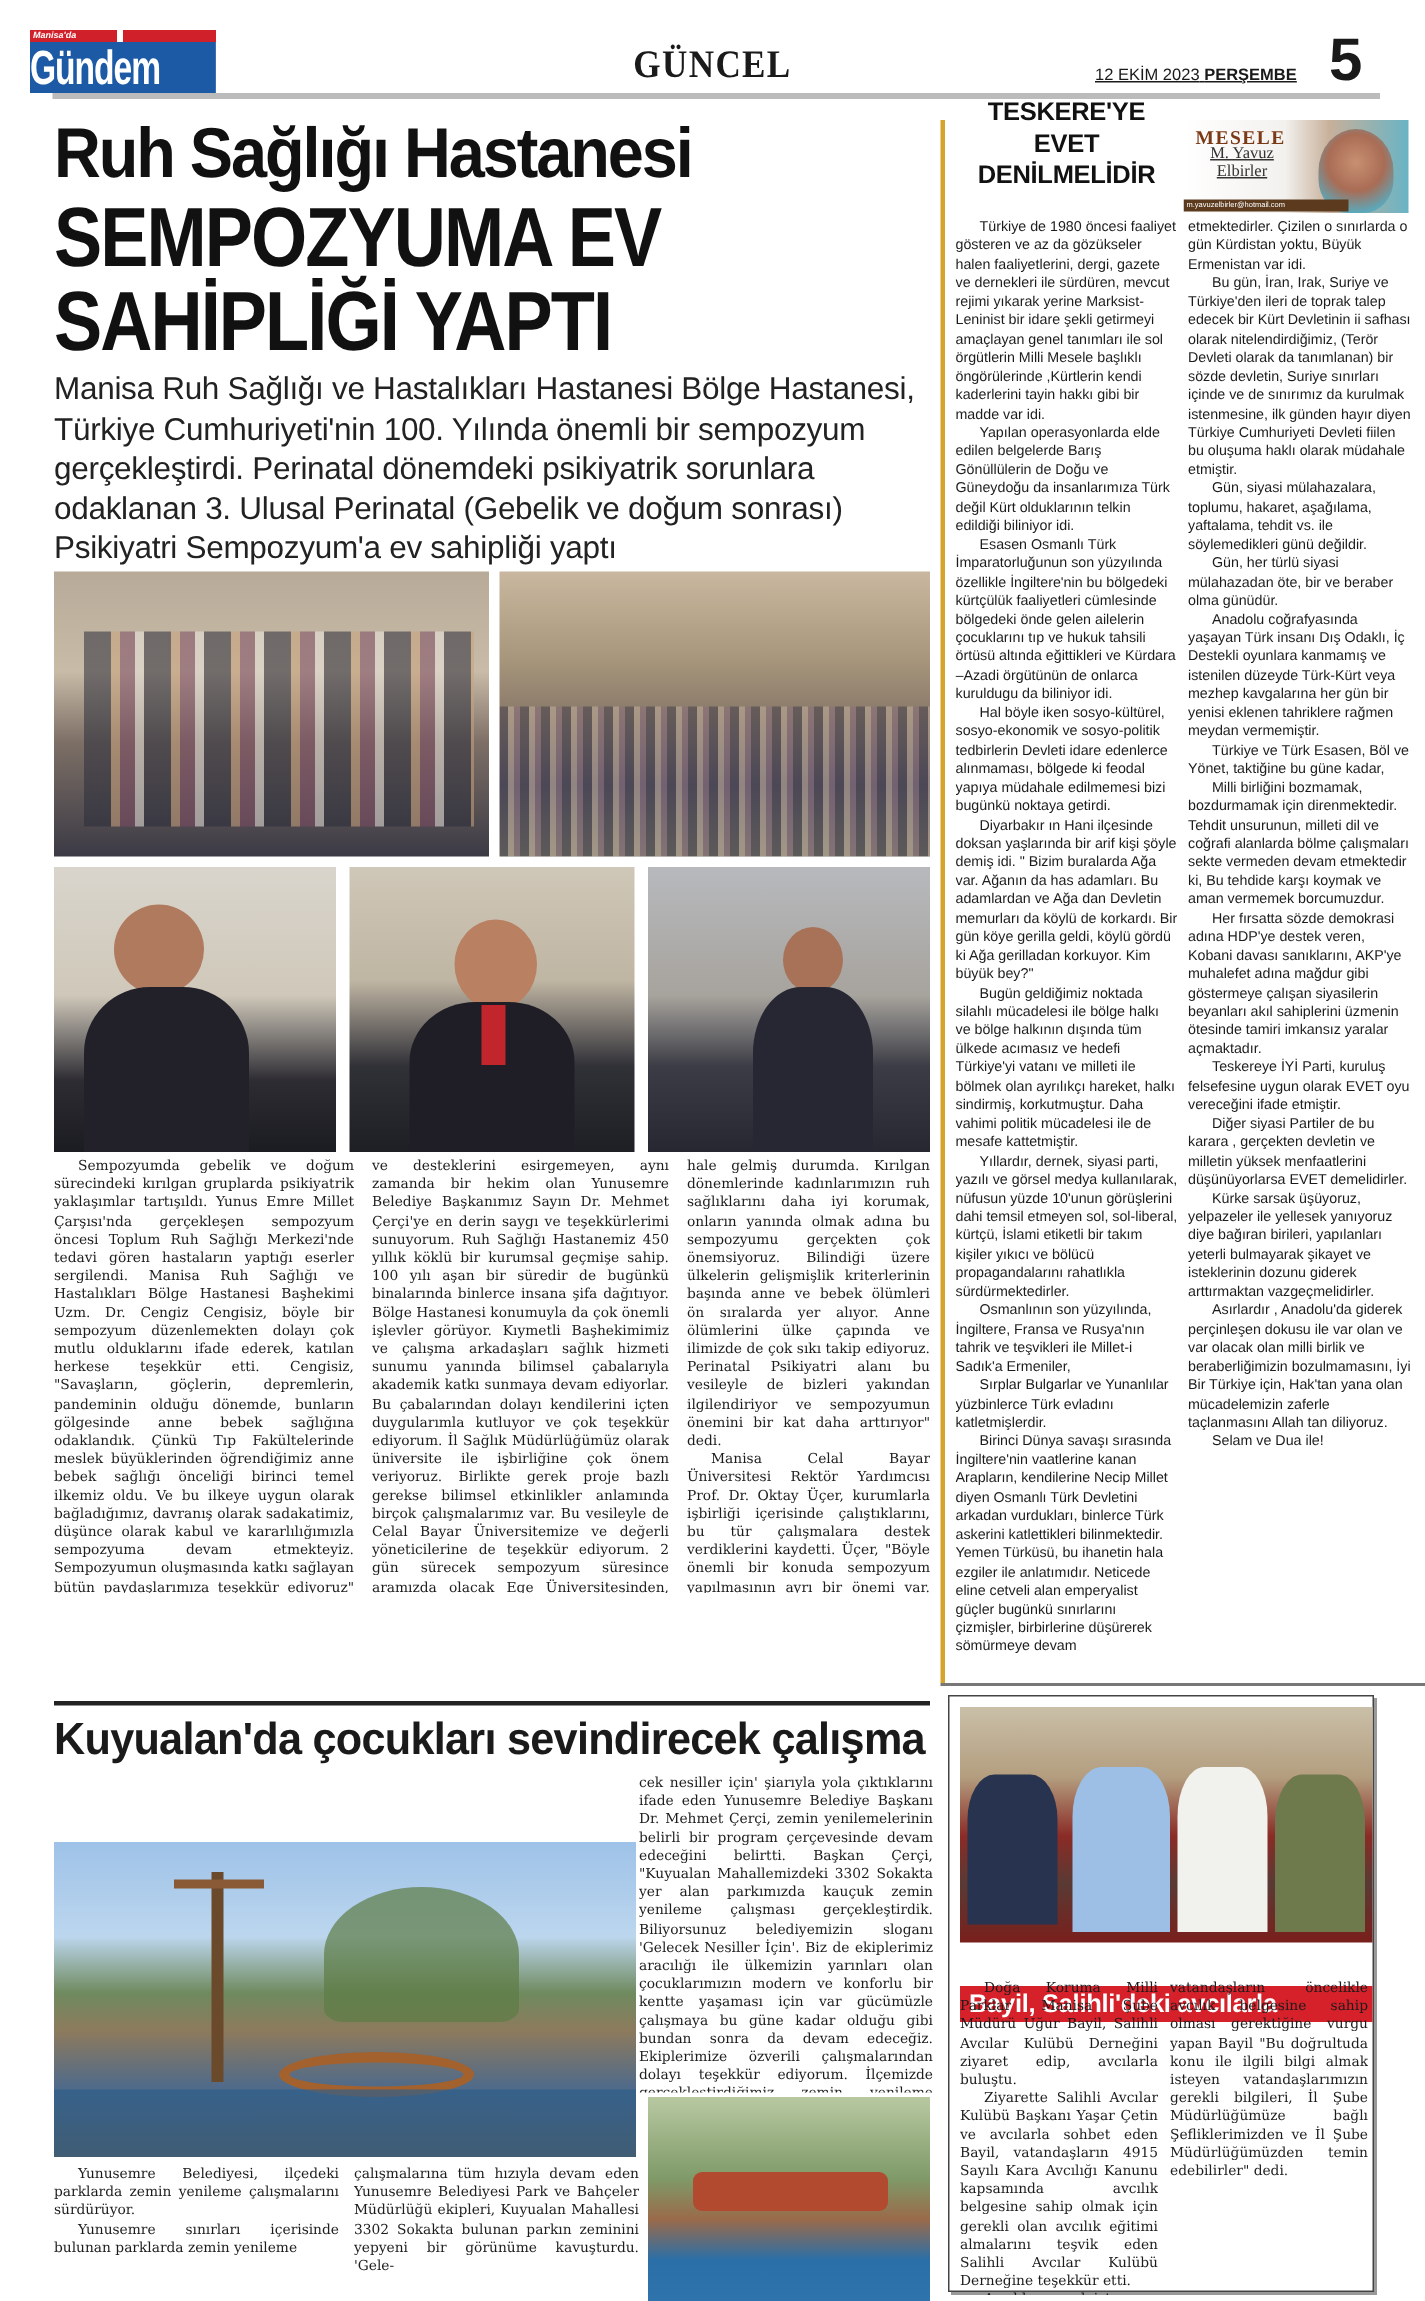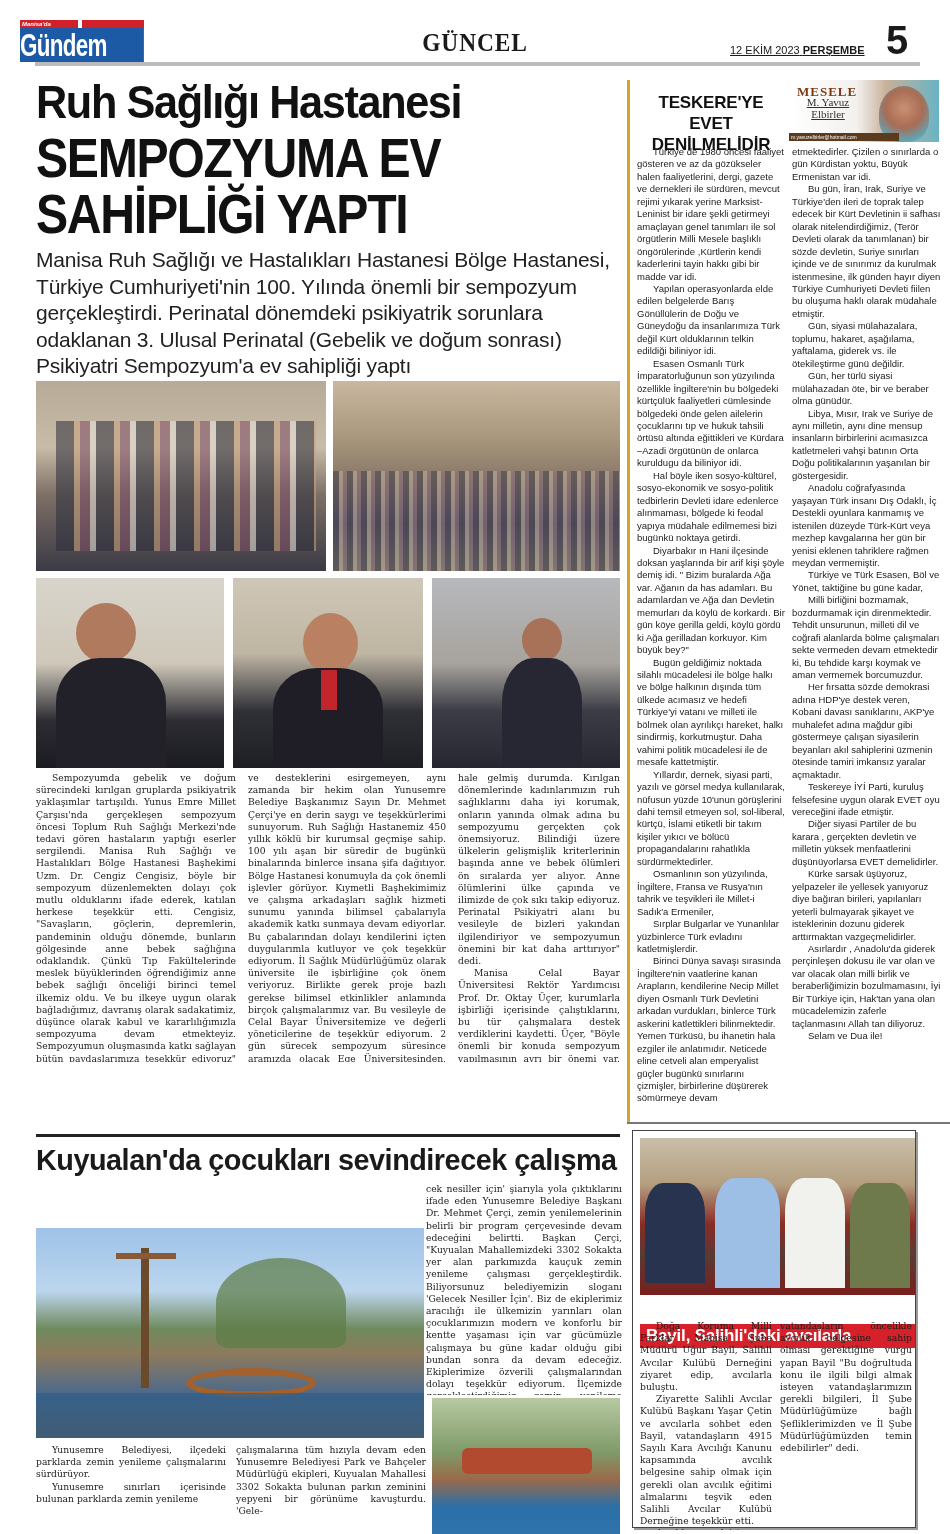--- a/index.html
+++ b/index.html
@@ -45,21 +45,21 @@
   .c3 { left: 458px; top: 772px; width: 162px; height: 290px; overflow: hidden; }
 
   .rule-thick { position: absolute; left: 36px; top: 1134px; width: 584px; height: 3px; background: #222; }
   .story2-head { position: absolute; left: 36px; top: 1140px; width: 590px; font: 900 30px "Liberation Sans", sans-serif; letter-spacing: -0.5px; white-space: nowrap; transform: scaleX(0.96); transform-origin: left; line-height: 40px; }
   .c4 { left: 426px; top: 1183px; width: 196px; height: 212px; overflow: hidden; }
   .c5 { left: 36px; top: 1444px; width: 190px; height: 90px; overflow: hidden; }
   .c6 { left: 236px; top: 1444px; width: 190px; height: 90px; overflow: hidden; }
 
   
   .col-accent { position: absolute; left: 627px; top: 80px; width: 3px; height: 1042px; background: #d7a42b; }
-  .col-title { position: absolute; left: 636px; top: 92px; width: 150px; text-align: center; font: 900 17px "Liberation Sans", sans-serif; line-height: 21px; color: #111; letter-spacing: -0.2px; }
+  .col-title { position: absolute; left: 636px; top: 64px; width: 150px; text-align: center; font: 900 17px "Liberation Sans", sans-serif; line-height: 21px; color: #111; letter-spacing: -0.2px; }
   .mesele-box { position: absolute; left: 789px; top: 80px; width: 150px; height: 62px; background: linear-gradient(90deg,#ffffff 0%,#f3f1ee 45%,#c7b09a 65%,#69b4c5 100%); overflow: hidden; }
   .mesele-label { position: absolute; left: 8px; top: 4px; font: bold 13px "Liberation Serif", serif; color: #7b3a16; letter-spacing: 1px; }
   .author { position: absolute; left: 8px; top: 16px; font: 11px "Liberation Serif", serif; color: #333; line-height: 12px; text-align: center; width: 62px; text-decoration: underline; }
   .author-mail { position: absolute; left: 0; top: 53px; width: 110px; height: 8px; background: #5b3a1e; color: #fff; font: 5px "Liberation Sans", sans-serif; line-height: 8px; padding-left: 2px; }
   .author-face { position: absolute; left: 90px; top: 6px; width: 50px; height: 56px; border-radius: 50% 50% 40% 40%; background: radial-gradient(circle at 50% 40%,#c89072 0%,#a96c55 45%,#5aa9bc 80%); }
   .sans-col { position: absolute; font: 9.5px "Liberation Sans", sans-serif; line-height: 12.45px; color: #1c1c1c; }
   .sans-col p { text-indent: 16px; }
   .k1 { left: 637px; top: 146px; width: 148px; height: 976px; overflow: hidden; }
   .k2 { left: 792px; top: 146px; width: 150px; height: 976px; overflow: hidden; }
   .col-bottom-rule { position: absolute; left: 627px; top: 1122px; width: 323px; height: 2px; background: #777; }
@@ -175,23 +175,22 @@
   <p>Diyarbakır ın Hani ilçesinde doksan yaşlarında bir arif kişi şöyle demiş idi. " Bizim buralarda Ağa var. Ağanın da has adamları. Bu adamlardan ve Ağa dan Devletin memurları da köylü de korkardı. Bir gün köye gerilla geldi, köylü gördü ki Ağa gerilladan korkuyor. Kim büyük bey?"</p>
   <p>Bugün geldiğimiz noktada silahlı mücadelesi ile bölge halkı ve bölge halkının dışında tüm ülkede acımasız ve hedefi Türkiye'yi vatanı ve milleti ile bölmek olan ayrılıkçı hareket, halkı sindirmiş, korkutmuştur. Daha vahimi politik mücadelesi ile de mesafe kattetmiştir.</p>
   <p>Yıllardır, dernek, siyasi parti, yazılı ve görsel medya kullanılarak, nüfusun yüzde 10'unun görüşlerini dahi temsil etmeyen sol, sol-liberal, kürtçü, İslami etiketli bir takım kişiler yıkıcı ve bölücü propagandalarını rahatlıkla sürdürmektedirler.</p>
   <p>Osmanlının son yüzyılında, İngiltere, Fransa ve Rusya'nın tahrik ve teşvikleri ile Millet-i Sadık'a Ermeniler,</p>
   <p>Sırplar Bulgarlar ve Yunanlılar yüzbinlerce Türk evladını katletmişlerdir.</p>
   <p>Birinci Dünya savaşı sırasında İngiltere'nin vaatlerine kanan Arapların, kendilerine Necip Millet diyen Osmanlı Türk Devletini arkadan vurdukları, binlerce Türk askerini katlettikleri bilinmektedir. Yemen Türküsü, bu ihanetin hala ezgiler ile anlatımıdır. Neticede eline cetveli alan emperyalist güçler bugünkü sınırlarını çizmişler, birbirlerine düşürerek sömürmeye devam</p>
 </div>
 <div class="sans-col k2">
   <p style="text-indent:0">etmektedirler. Çizilen o sınırlarda o gün Kürdistan yoktu, Büyük Ermenistan var idi.</p>
   <p>Bu gün, İran, Irak, Suriye ve Türkiye'den ileri de toprak talep edecek bir Kürt Devletinin ii safhası olarak nitelendirdiğimiz, (Terör Devleti olarak da tanımlanan) bir sözde devletin, Suriye sınırları içinde ve de sınırımız da kurulmak istenmesine, ilk günden hayır diyen Türkiye Cumhuriyeti Devleti fiilen bu oluşuma haklı olarak müdahale etmiştir.</p>
-  <p>Gün, siyasi mülahazalara, toplumu, hakaret, aşağılama, yaftalama, giderek vs. ile ötekileştirme günü değildir.</p>
+  <p>Gün, siyasi mülahazalara, toplumu, hakaret, aşağılama, yaftalama, tehdit vs. ile söylemedikleri günü değildir.</p>
   <p>Gün, her türlü siyasi mülahazadan öte, bir ve beraber olma günüdür.</p>
-  <p>Libya, Mısır, Irak ve Suriye de aynı milletin, aynı dine mensup insanların birbirlerini acımasızca katletmeleri vahşi batının Orta Doğu politikalarının yaşanılan bir göstergesidir.</p>
   <p>Anadolu coğrafyasında yaşayan Türk insanı Dış Odaklı, İç Destekli oyunlara kanmamış ve istenilen düzeyde Türk-Kürt veya mezhep kavgalarına her gün bir yenisi eklenen tahriklere rağmen meydan vermemiştir.</p>
   <p>Türkiye ve Türk Esasen, Böl ve Yönet, taktiğine bu güne kadar,</p>
   <p>Milli birliğini bozmamak, bozdurmamak için direnmektedir. Tehdit unsurunun, milleti dil ve coğrafi alanlarda bölme çalışmaları sekte vermeden devam etmektedir ki, Bu tehdide karşı koymak ve aman vermemek borcumuzdur.</p>
   <p>Her fırsatta sözde demokrasi adına HDP'ye destek veren, Kobani davası sanıklarını, AKP'ye muhalefet adına mağdur gibi göstermeye çalışan siyasilerin beyanları akıl sahiplerini üzmenin ötesinde tamiri imkansız yaralar açmaktadır.</p>
   <p>Teskereye İYİ Parti, kuruluş felsefesine uygun olarak EVET oyu vereceğini ifade etmiştir.</p>
   <p>Diğer siyasi Partiler de bu karara , gerçekten devletin ve milletin yüksek menfaatlerini düşünüyorlarsa EVET demelidirler.</p>
   <p>Kürke sarsak üşüyoruz, yelpazeler ile yellesek yanıyoruz diye bağıran birileri, yapılanları yeterli bulmayarak şikayet ve isteklerinin dozunu giderek arttırmaktan vazgeçmelidirler.</p>
   <p>Asırlardır , Anadolu'da giderek perçinleşen dokusu ile var olan ve var olacak olan milli birlik ve beraberliğimizin bozulmamasını, İyi Bir Türkiye için, Hak'tan yana olan mücadelemizin zaferle taçlanmasını  Allah tan diliyoruz.</p>
   <p>Selam ve Dua ile!</p>
 </div>

